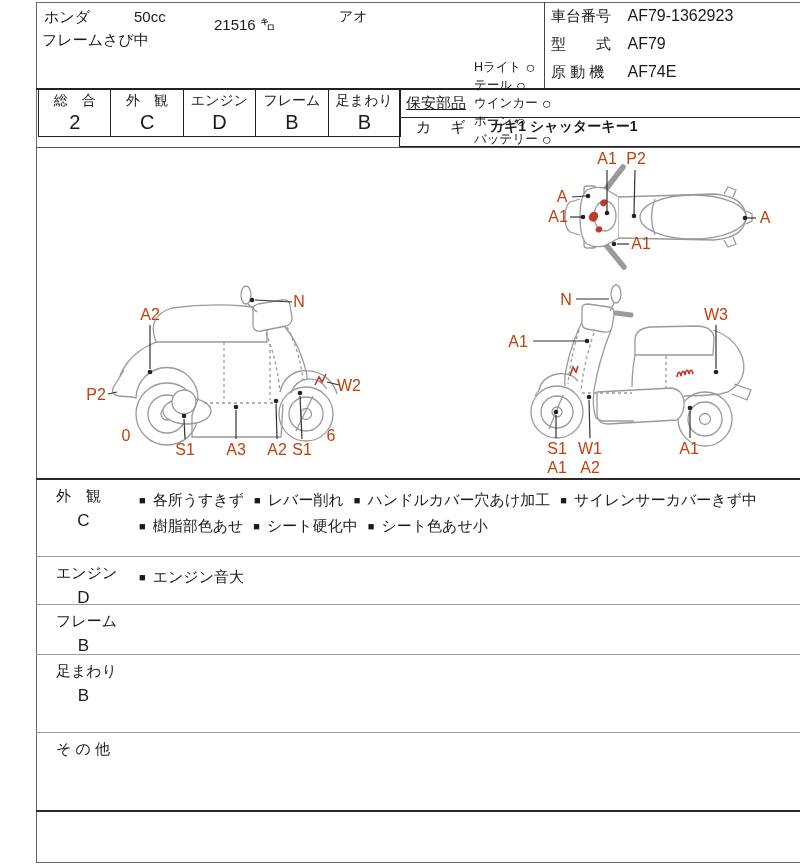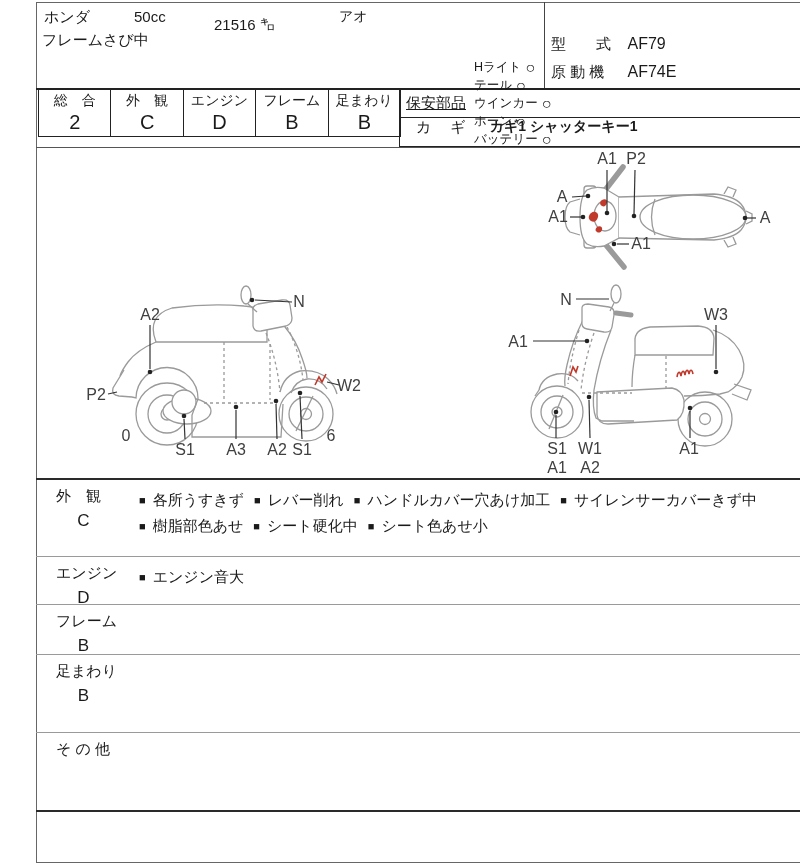--- a/index.html
+++ b/index.html
@@ -27,21 +27,21 @@
   .slabel{font-size:12.5px;margin-right:4px;}
   .smark{font-size:16px;font-weight:bold;}
   .keylabel{font-size:15px;letter-spacing:2px;margin-right:22px;}
   .keyvalue{font-size:14px;font-weight:bold;}
   
   .hspan{white-space:nowrap;}
   .hrow{white-space:nowrap;}
   .hlab{display:inline-block;width:72px;font-size:15px;}
   .hval{font-size:16px;}
   
-  .dcode{position:absolute;transform:translateX(-50%);font-size:16px;color:#404040;white-space:nowrap;line-height:18px;}
+  .dcode{position:absolute;transform:translateX(-50%);font-size:16px;color:#c2410c;white-space:nowrap;line-height:18px;}
   
   #sections{left:2px;top:478px;width:794px;}
   .sec{position:relative;border-top:1px solid #9a9a9a;box-sizing:border-box;}
   .sec.first{border-top:2px solid #2a2a2a;}
   .seclabel{position:absolute;left:20px;top:7px;font-size:15px;white-space:pre;}
   .secgrade{position:absolute;left:0;top:31px;width:95px;text-align:center;font-size:17px;}
   .seccontent{position:absolute;left:103px;top:7px;width:680px;font-size:15px;line-height:26px;}
   .item{white-space:nowrap;margin-right:10px;}
   .item .bullet{font-size:11px;vertical-align:1px;margin-right:7px;}
   #bottombox{left:2px;top:810px;width:794px;height:53px;border-top:2px solid #2a2a2a;}
@@ -56,20 +56,24 @@
   <div class="abs" id="hdr-vline"></div>
   <div class="abs" id="rule-88"></div>
   <div class="abs" id="rule-147"></div>
 
   <span class="abs hspan t15" style="left:10px;top:8px">ホンダ</span>
   <span class="abs hspan t15" style="left:100px;top:8px">50cc</span>
   <span class="abs hspan t15" style="left:180px;top:16px">21516 ㌔</span>
   <span class="abs hspan t14" style="left:305px;top:8px">アオ</span>
   <span class="abs hspan t15" style="left:8px;top:31px">フレームさび中</span>
 
+  <div class="abs hrow" style="left:517px;top:7px">
+    <span class="hlab">車台番号</span>
+    <span class="hval">AF79-1362923</span>
+  </div>
   <div class="abs hrow" style="left:517px;top:35px">
     <span class="hlab">型　　式</span>
     <span class="hval">AF79</span>
   </div>
   <div class="abs hrow" style="left:517px;top:63px">
     <span class="hlab">原 動 機</span>
     <span class="hval">AF74E</span>
   </div>
 
   <div class="abs" id="ratings">

